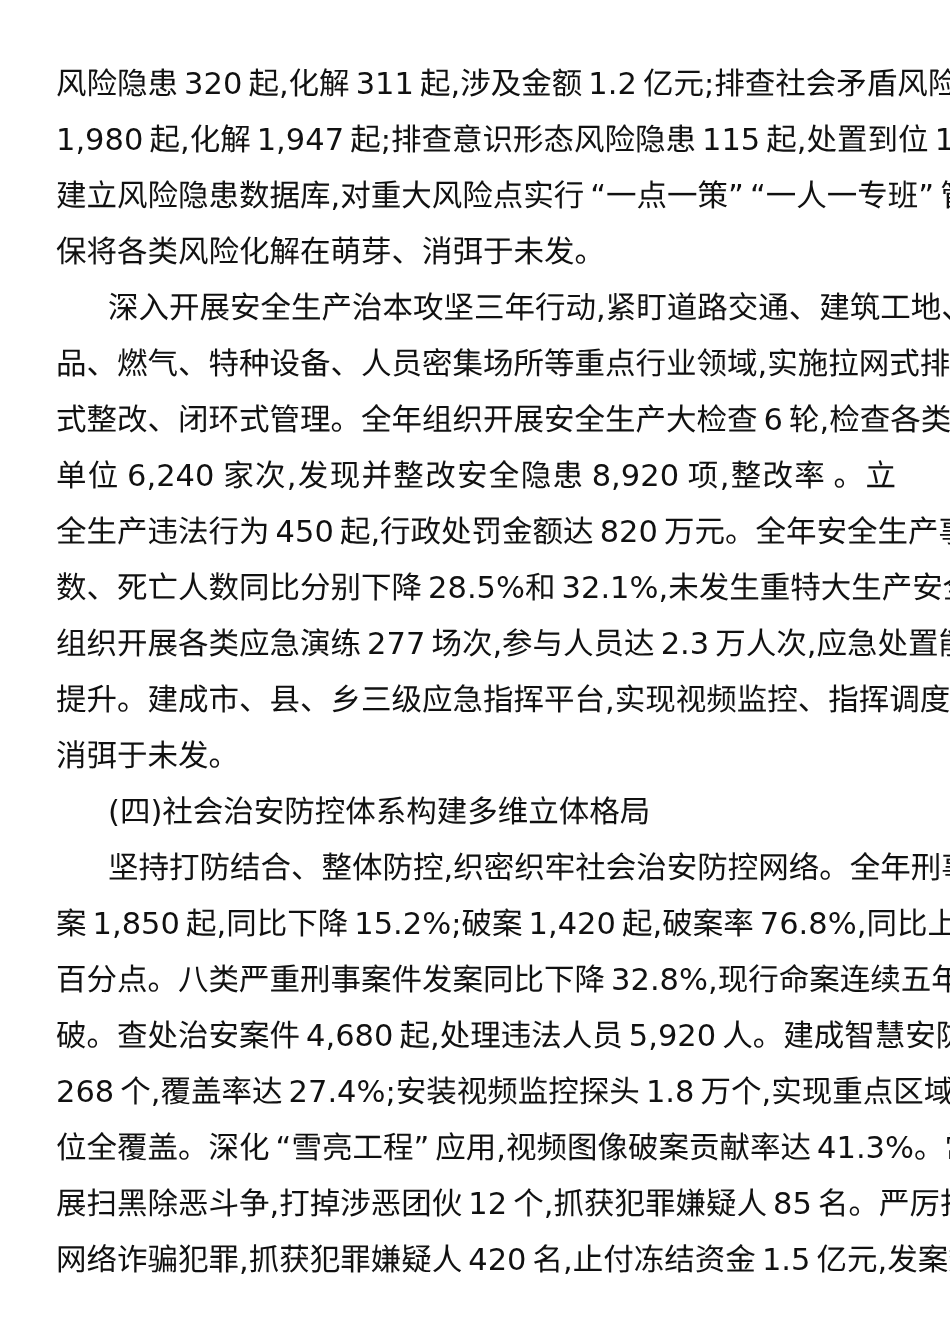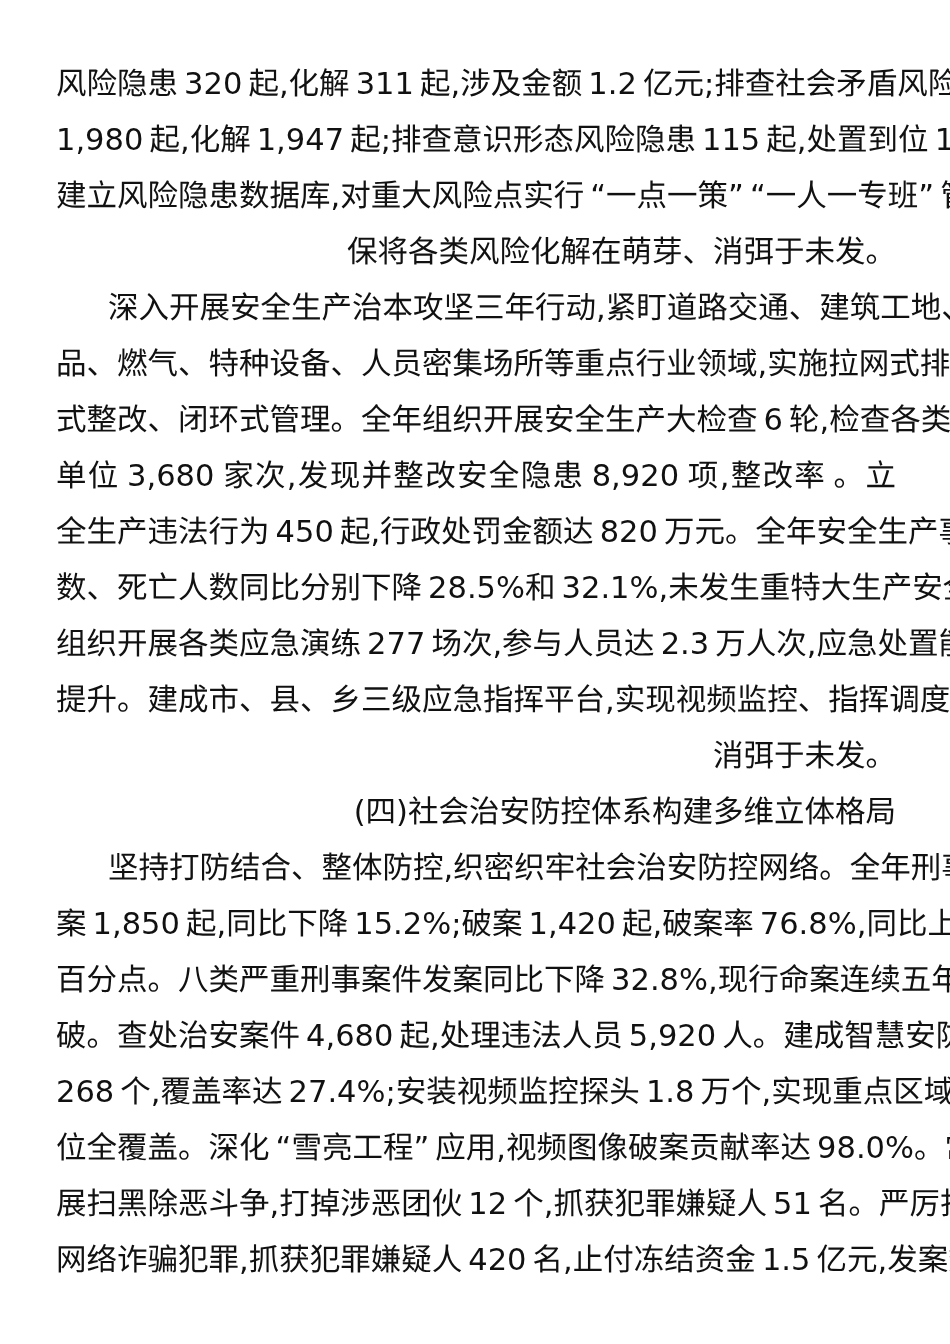--- a/index.html
+++ b/index.html
@@ -47,21 +47,21 @@
     display: flex;
     justify-content: space-between;
     width: 840px;
   }
   .line.just > span {
     display: inline-block;
   }
 
   
   .line.flush {
-    text-align: right;
+    text-align: left;
   }
 
   
   .line.indent {
     padding-left: 52px;
     box-sizing: border-box;
   }
   .line.indent.just {
     width: 840px;
   }
@@ -276,21 +276,21 @@
         <span>,</span>
         <span>检</span>
         <span>查</span>
         <span>各</span>
         <span>类</span>
       </div>
     <div class="line just">
         <span>单</span>
         <span>位</span>
         <span> </span>
-        <span>3,680</span>
+        <span>6,240</span>
         <span> </span>
         <span>家</span>
         <span>次</span>
         <span>,</span>
         <span>发</span>
         <span>现</span>
         <span>并</span>
         <span>整</span>
         <span>改</span>
         <span>安</span>
@@ -622,21 +622,21 @@
         <span>频</span>
         <span>图</span>
         <span>像</span>
         <span>破</span>
         <span>案</span>
         <span>贡</span>
         <span>献</span>
         <span>率</span>
         <span>达</span>
         <span> </span>
-        <span>98.0%</span>
+        <span>41.3%</span>
         <span>。</span>
         <span>常</span>
       </div>
     <div class="line just">
         <span>展</span>
         <span>扫</span>
         <span>黑</span>
         <span>除</span>
         <span>恶</span>
         <span>斗</span>
@@ -654,21 +654,21 @@
         <span>个</span>
         <span>,</span>
         <span>抓</span>
         <span>获</span>
         <span>犯</span>
         <span>罪</span>
         <span>嫌</span>
         <span>疑</span>
         <span>人</span>
         <span> </span>
-        <span>51</span>
+        <span>85</span>
         <span> </span>
         <span>名</span>
         <span>。</span>
         <span>严</span>
         <span>厉</span>
         <span>打</span>
       </div>
     <div class="line just">
         <span>网</span>
         <span>络</span>

